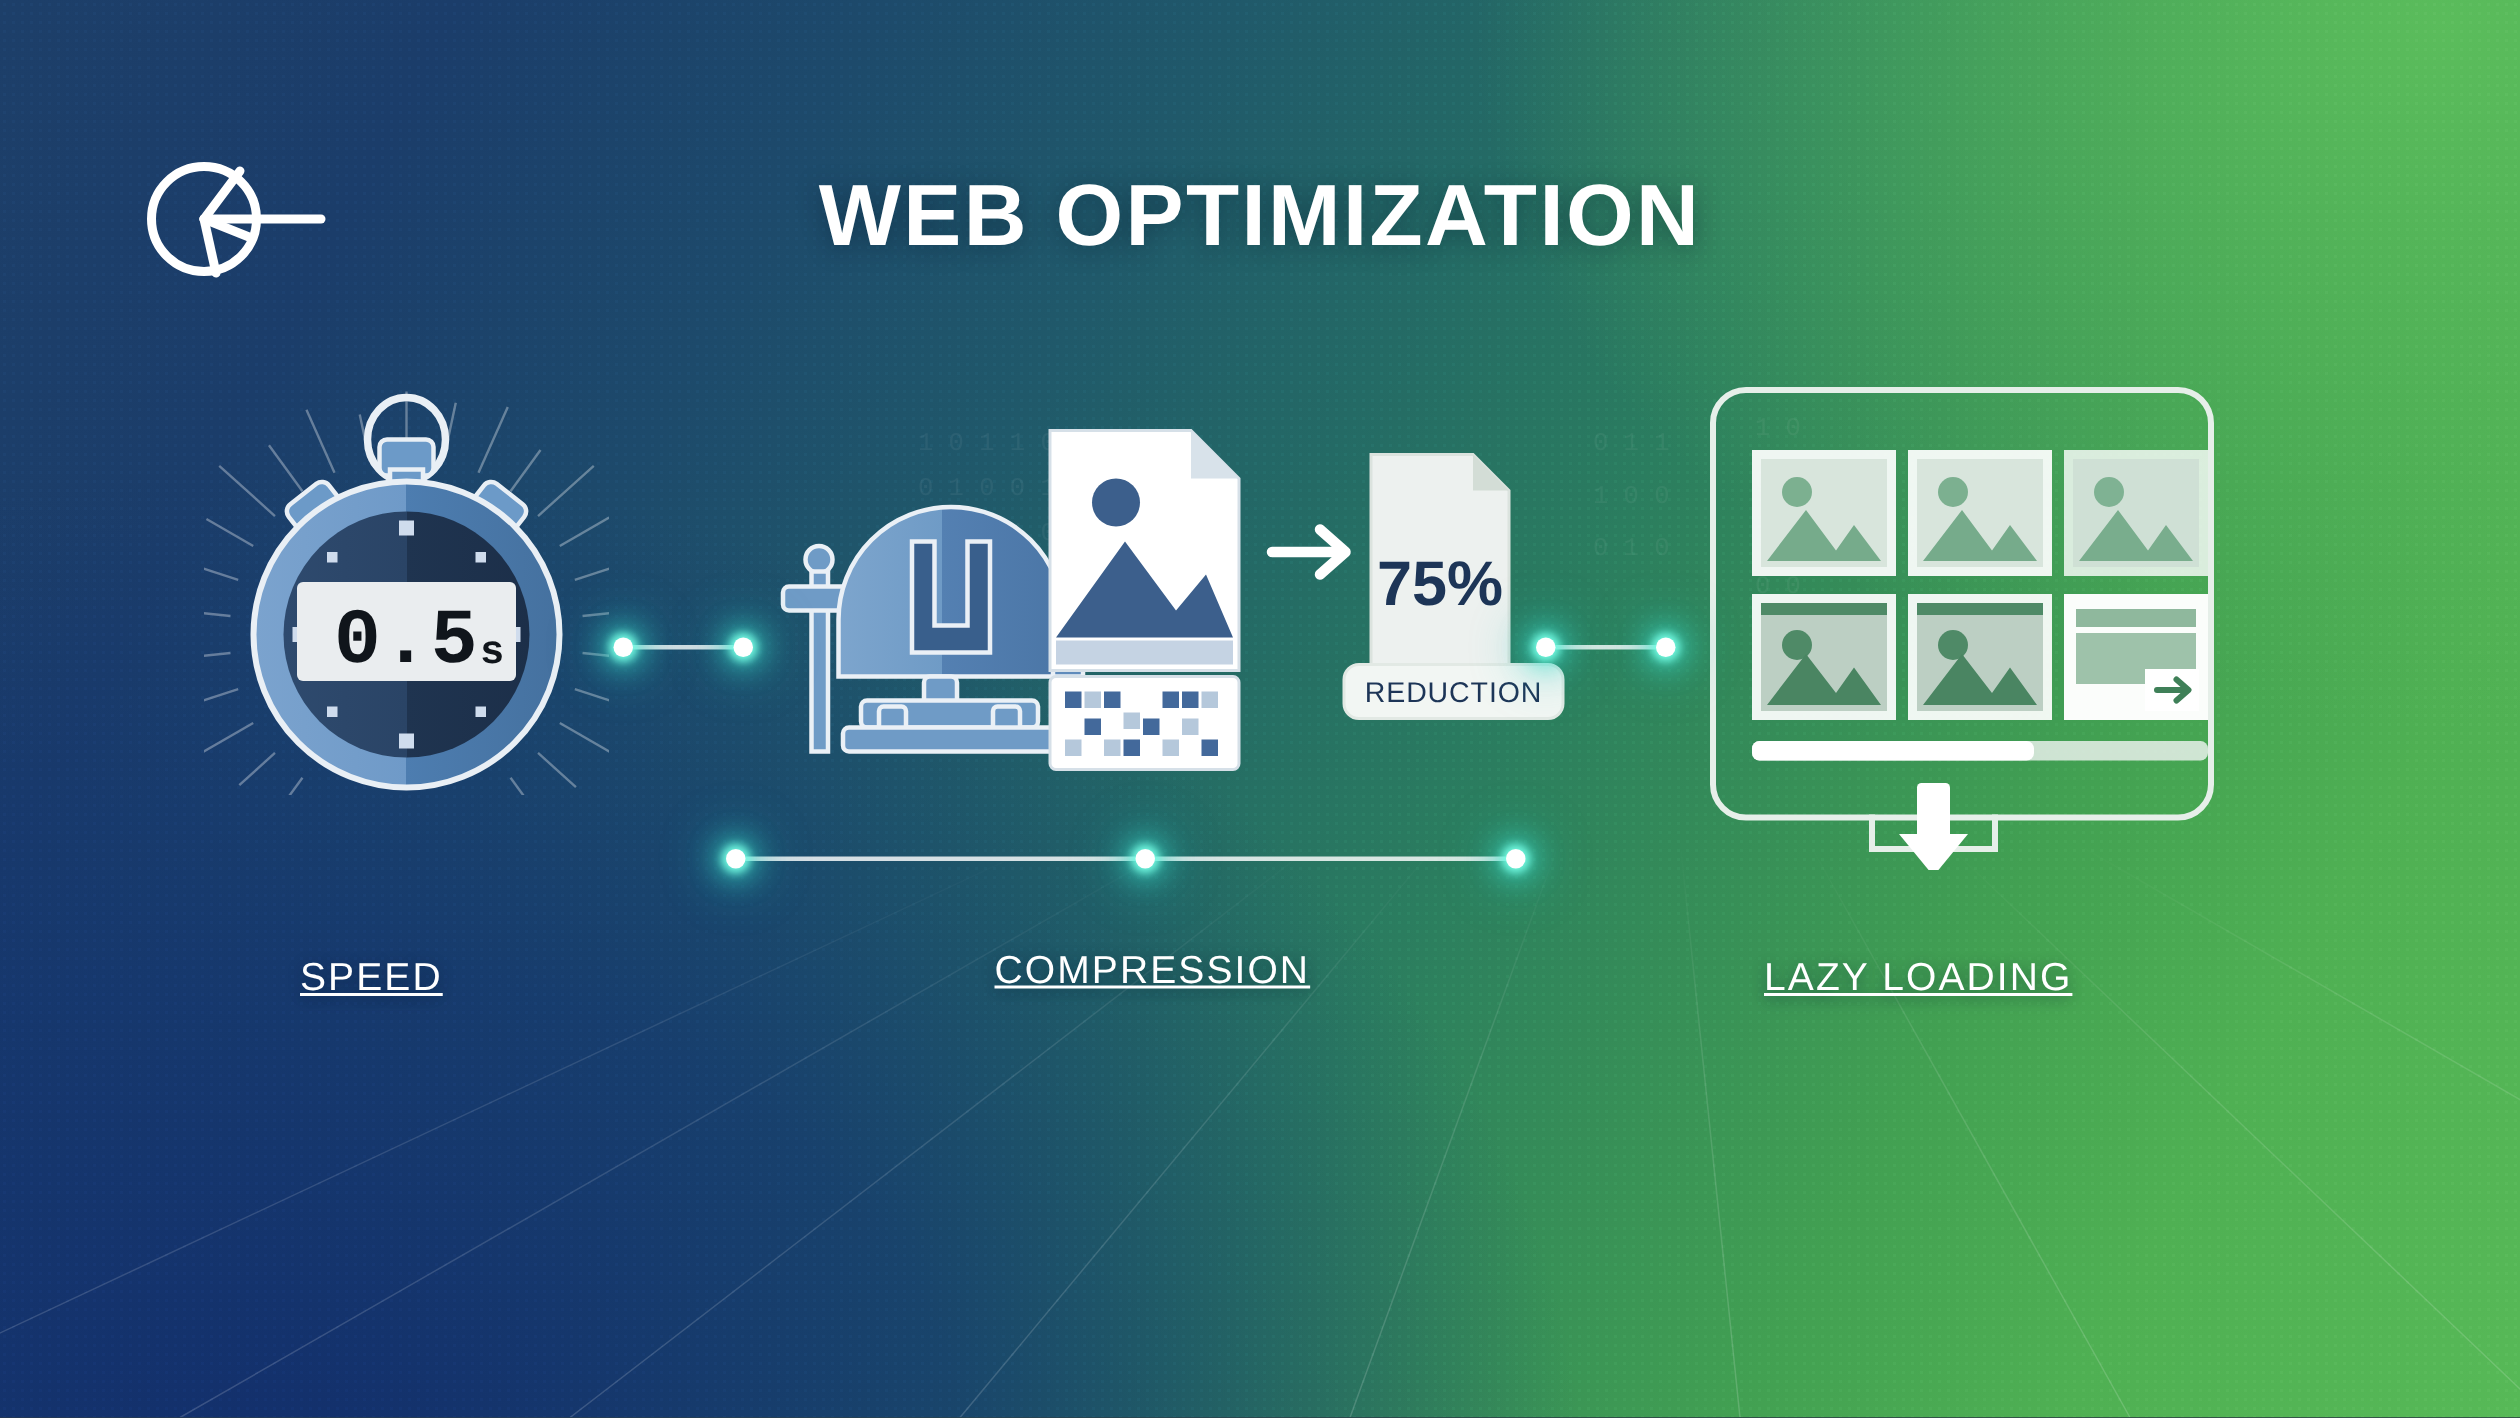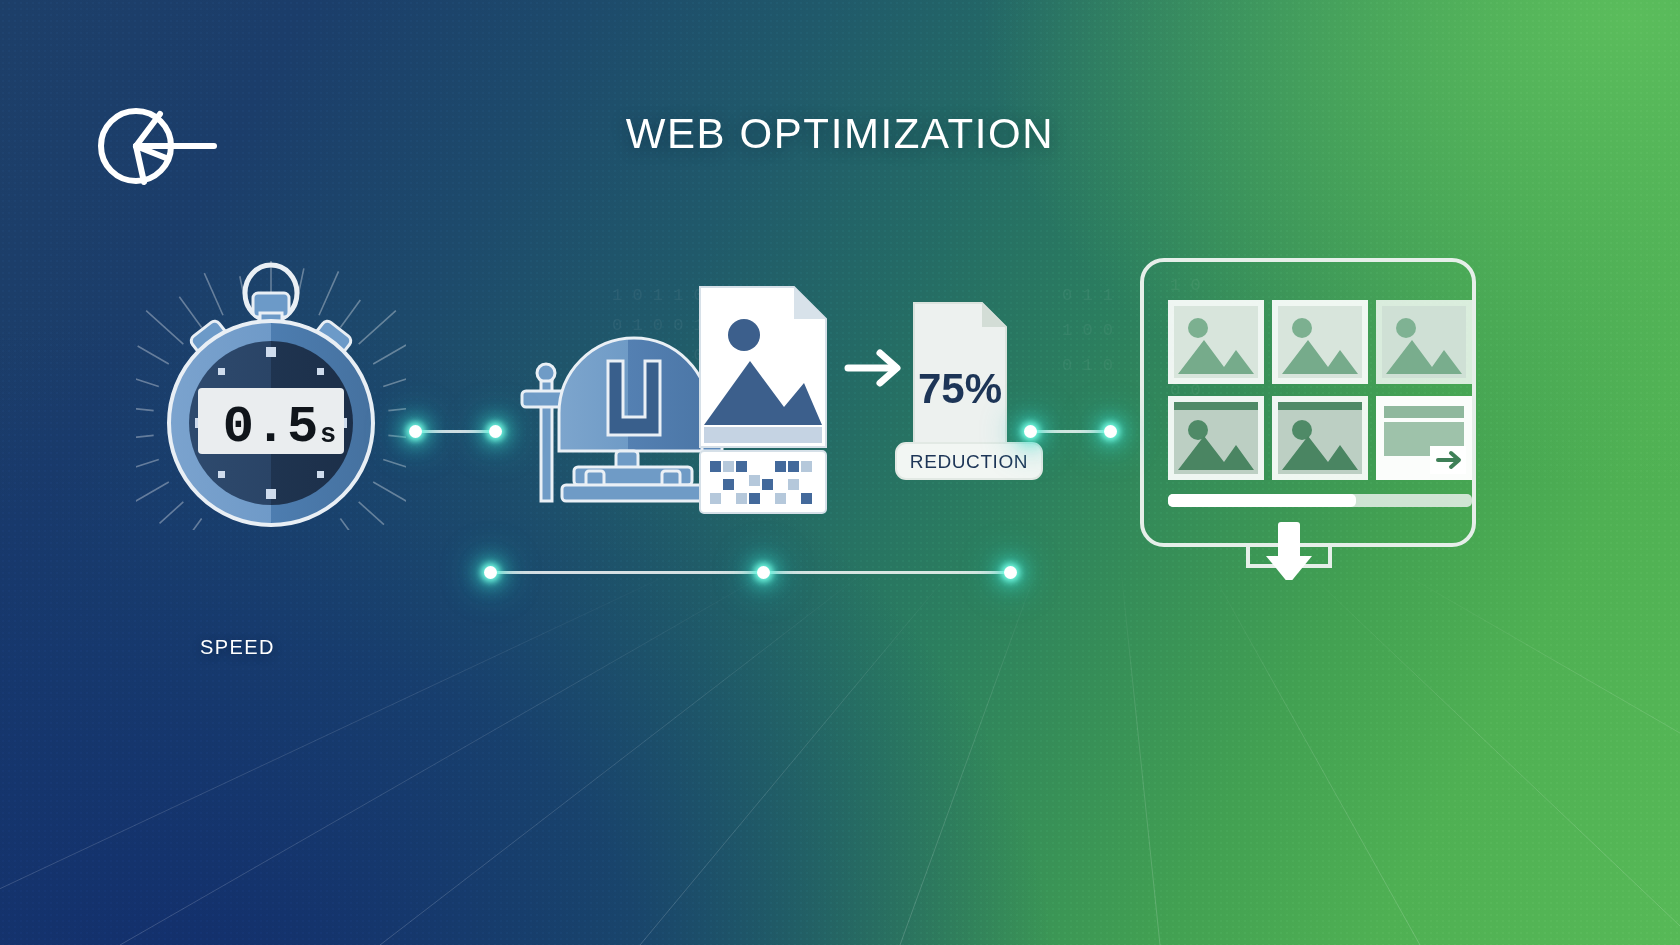--- a/index.html
+++ b/index.html
@@ -39,28 +39,28 @@
     background-image:radial-gradient(rgba(255,255,255,.055) 1px, transparent 1.2px);
     background-size:6px 6px; mix-blend-mode:overlay;
   }
 
   
   .logo { position:absolute; left:88px; top:100px; width:130px; height:92px; }
 
   
   .title {
     position:absolute; left:0; right:0; top:110px; text-align:center;
-    color:#ffffff; font-size:42px; font-weight:normal; letter-spacing:1.6px;
+    color:#ffffff; font-size:58px; font-weight:bold; letter-spacing:1.6px;
     text-shadow:0 2px 16px rgba(0,20,40,.38);
   }
 
   
   .label {
-    position:absolute; color:#fff; font-size:20px; letter-spacing:1.4px;
-    white-space:nowrap; text-shadow:0 2px 10px rgba(0,25,45,.45);
+    position:absolute; color:#fff; font-size:26px; letter-spacing:1.4px;
+    white-space:nowrap; text-shadow:0 2px 10px rgba(0,25,45,.45);text-decoration:underline;
   }
   #lbl-speed  { left:200px;  top:636px; }
   #lbl-comp   { left:663px;  top:631px; }
   #lbl-lazy   { left:1176px; top:636px; }
 
   
   .icon-block { position:absolute; }
   #blk-speed { left:136px; top:255px; width:270px; height:275px; }
   #blk-comp  { left:504px; top:265px; width:560px; height:260px; }
   #blk-lazy  { left:1130px; top:250px; width:360px; height:330px; }
@@ -387,14 +387,16 @@
   <div class="conn" id="c2"></div>
   <div class="node" id="n2a"></div>
   <div class="node" id="n2b"></div>
 
   <div class="conn" id="c3"></div>
   <div class="node" id="n3a"></div>
   <div class="node" id="n3b"></div>
   <div class="node" id="n3c"></div>
 
   <div class="label" id="lbl-speed">SPEED</div>
+  <div class="label" id="lbl-comp">COMPRESSION</div>
+  <div class="label" id="lbl-lazy">LAZY LOADING</div>
 
 </div>
 
 </body></html>

